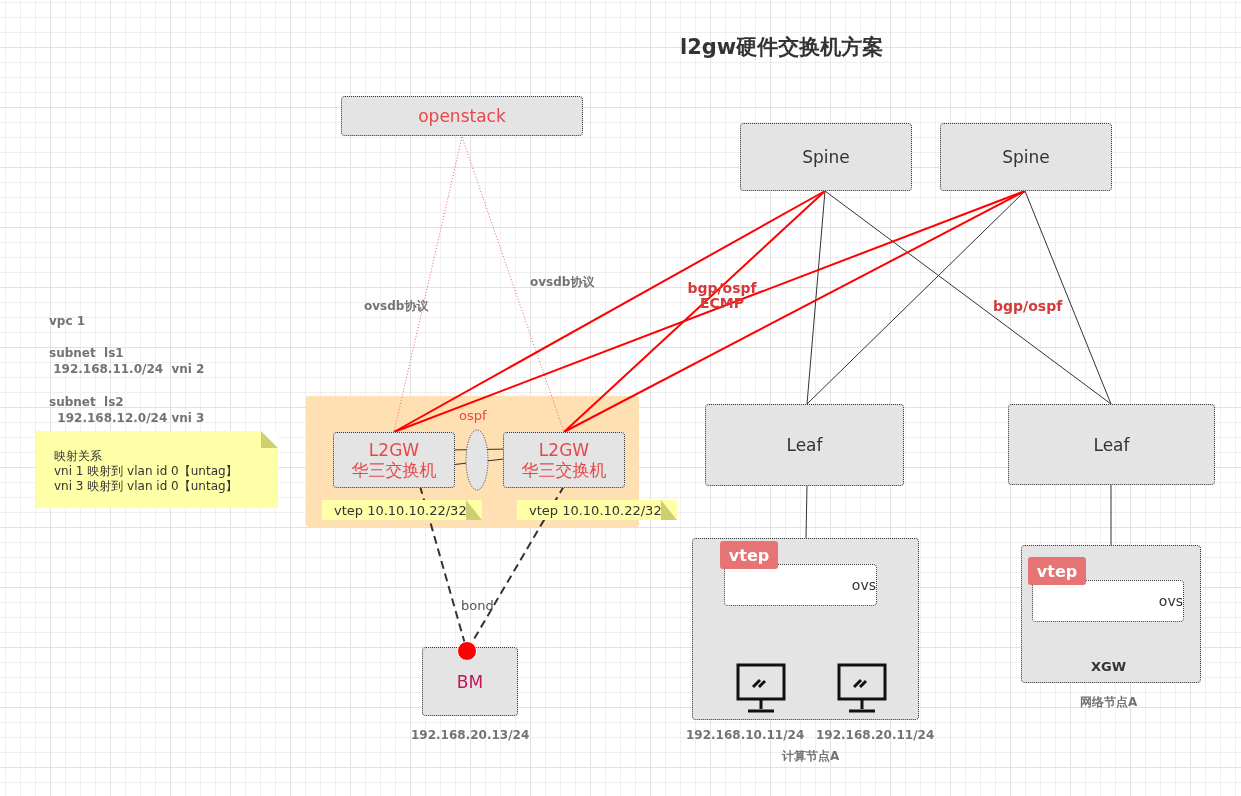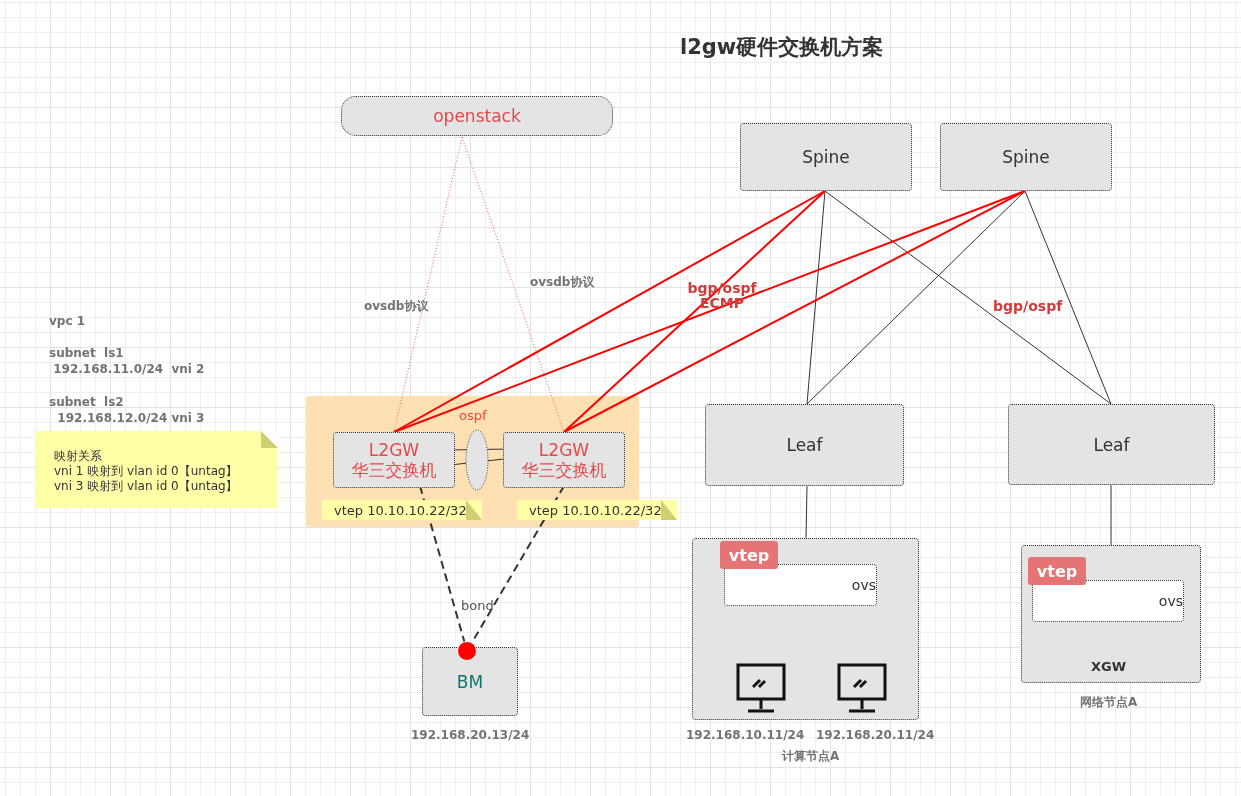--- a/index.html
+++ b/index.html
@@ -82,21 +82,21 @@
   <line x1="448" y1="450" x2="511" y2="449" stroke="#333" stroke-width="1.2"></line>
   <line x1="450" y1="465" x2="504" y2="459" stroke="#333" stroke-width="1.2"></line>
   <ellipse cx="477" cy="460" rx="11" ry="30" fill="#e4e4e4" stroke="#333" stroke-width="1" stroke-dasharray="1,1.5"></ellipse>
 
   <line x1="800" y1="605" x2="762" y2="660" stroke="#333" stroke-width="2" stroke-dasharray="7,5"></line>
   <line x1="800" y1="605" x2="860" y2="660" stroke="#333" stroke-width="2" stroke-dasharray="7,5"></line>
 </svg>
 
 <div class="abs" style="left:680px; top:33px; font-size:21px; font-weight:bold; color:#333;">l2gw硬件交换机方案</div>
 
-<div class="node" style="left:341px; top:96px; width:272px; height:40px;border-radius:15px;">
+<div class="node" style="left:341px; top:96px; width:242px; height:40px;">
   <span class="node-label red-label">openstack</span>
 </div>
 
 <div class="node" style="left:740px; top:123px; width:172px; height:68px;">
   <span class="node-label">Spine</span>
 </div>
 <div class="node" style="left:940px; top:123px; width:172px; height:68px;">
   <span class="node-label">Spine</span>
 </div>
 
@@ -131,21 +131,21 @@
   <span class="fold"></span>
 </div>
 <div class="vtep-note" style="left:517px; top:500px; width:160px;">
   <span>vtep 10.10.10.22/32</span>
   <span class="fold"></span>
 </div>
 
 <div class="abs" style="left:461px; top:598px; font-size:13px; color:#555;">bond</div>
 
 <div class="node" style="left:422px; top:647px; width:96px; height:69px;">
-  <span class="node-label" style="color:#0f766e;text-align:center;">BM</span>
+  <span class="node-label" style="color:#be185d;text-align:center;">BM</span>
 </div>
 <div class="abs" style="left:457px; top:641px; width:20px; height:20px; border-radius:50%; background:#ff0000; border:1px solid #fff; box-sizing:border-box;"></div>
 <div class="abs bold-text" style="left:411px; top:728px;">192.168.20.13/24</div>
 
 <div class="node" style="left:692px; top:538px; width:227px; height:182px;"></div>
 <div class="ovs" style="left:724px; top:564px; width:153px; height:42px;">
   <span>ovs</span>
 </div>
 <div class="badge" style="left:720px; top:541px; width:58px; height:28px;">vtep</div>
 

